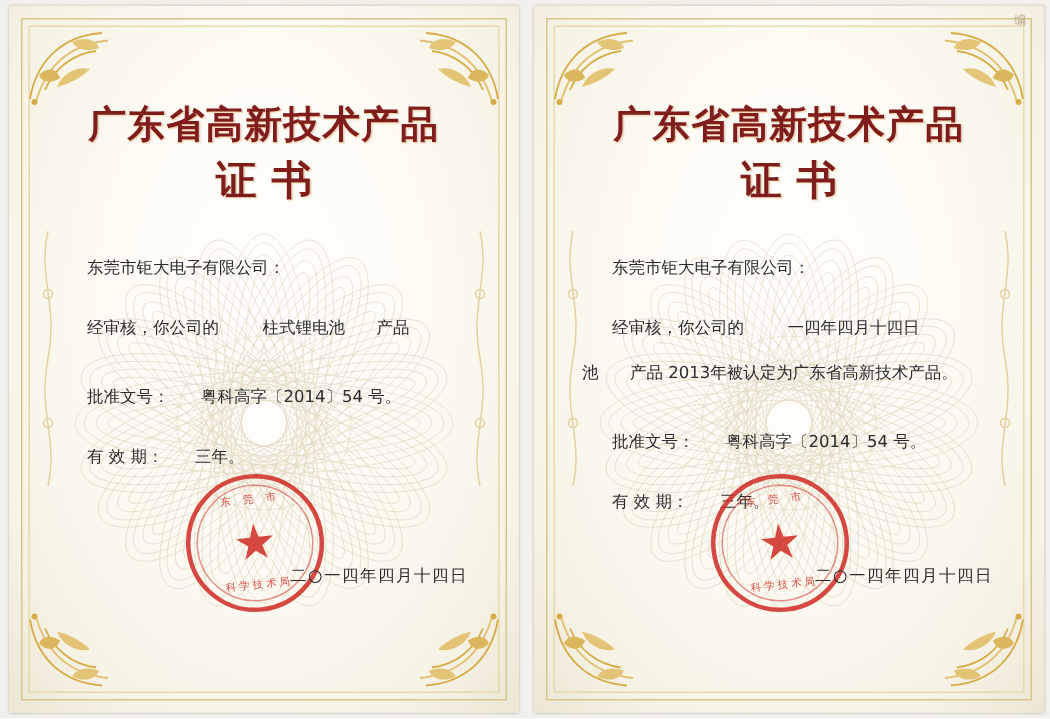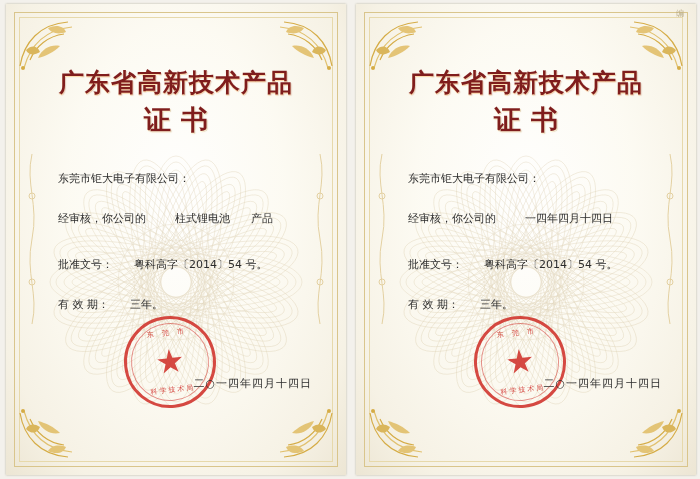--- a/index.html
+++ b/index.html
@@ -421,20 +421,25 @@
     <div class="head-main">广东省高新技术产品</div>
     <div class="head-sub">证书</div>
 
     <div class="body-text">
       <div class="ln addressee">东莞市钜大电子有限公司：</div>
       <div class="ln para-1">
         <span>经审核，你公司的</span>
         <span class="gap-m"></span>
         <span>一四年四月十四日</span>
       </div>
+      <div class="ln para-2">
+        <span>池</span>
+        <span class="gap-s"></span>
+        <span>产品 2013年被认定为广东省高新技术产品。</span>
+      </div>
       <div class="ln approval">
         <span>批准文号：</span>
         <span class="gap-s"></span>
         <span>粤科高字〔2014〕54 号。</span>
       </div>
       <div class="ln validity">
         <span>有 效 期：</span>
         <span class="gap-s"></span>
         <span>三年。</span>
       </div>

